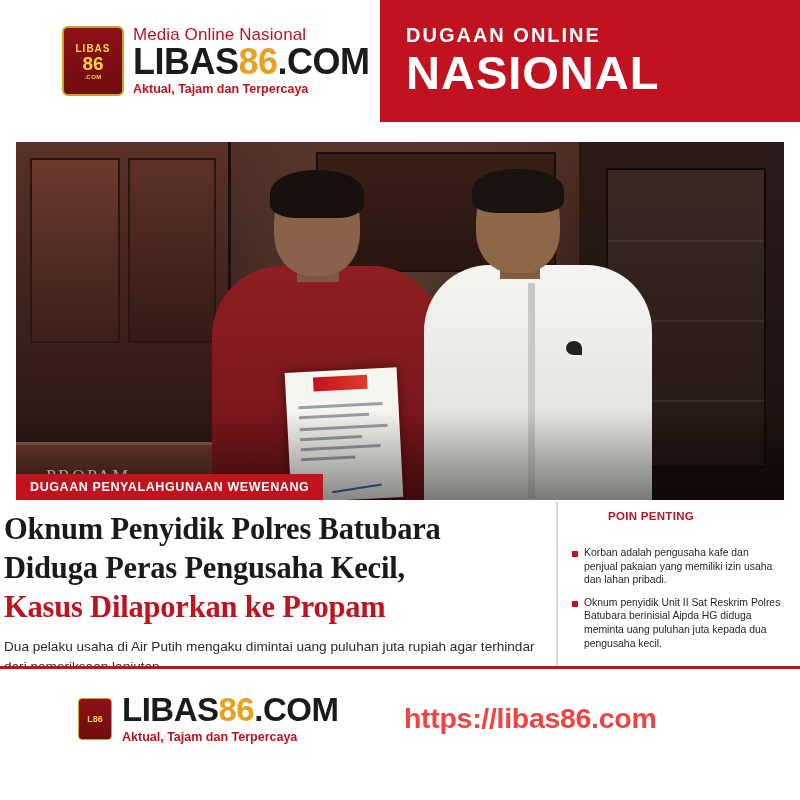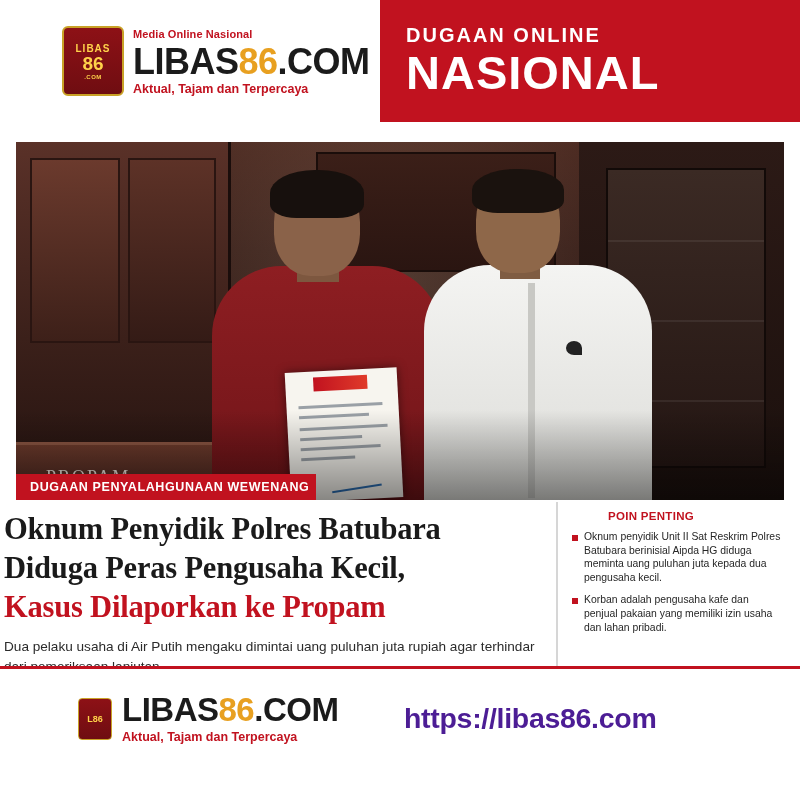--- a/index.html
+++ b/index.html
@@ -62,22 +62,22 @@
     color: #ffd24a;
     letter-spacing: 0.5px;
   }
   .logo-text-block {
     margin-left: 9px;
     display: flex;
     flex-direction: column;
     justify-content: center;
   }
   .tagline-top {
-    font-size: 11px;
-    font-weight: bold;
+    font-size: 17px;
+    font-weight: normal;
     color: #c1121f;
     letter-spacing: 0.1px;
     line-height: 17px;
   }
   .wordmark {
     font-size: 36px;
     font-weight: bold;
     line-height: 38px;
     letter-spacing: -0.5px;
     white-space: nowrap;
@@ -249,21 +249,21 @@
 
   
   .cat-badge {
     position: absolute;
     left: 16px; top: 474px;
     background: #c1121f;
     color: #ffffff;
     font-size: 12.5px;
     font-weight: bold;
     letter-spacing: 0.6px;
-    padding: 6px 7px 6px 14px;
+    padding: 6px 14px 6px 14px;
     z-index: 5;
   }
 
   
   .body-area {
     position: absolute;
     left: 0; top: 502px;
     width: 800px; height: 196px;
     display: flex;
   }
@@ -289,21 +289,21 @@
   .points-col {
     width: 244px;
     border-left: 2px solid #d6d6d6;
     padding: 8px 16px 0 14px;
   }
   .points-title {
     color: #c1121f;
     font-size: 11.5px;
     font-weight: bold;
     letter-spacing: 0.3px;
-    margin-bottom: 8px;
+    margin-bottom: 24px;
     padding-left: 36px;
   }
   .point-item {
     display: flex;
     margin-bottom: 9px;
   }
   .point-bullet {
     width: 6px; height: 6px;
     background: #c1121f;
     margin-top: 5px;
@@ -350,21 +350,21 @@
     white-space: nowrap;
   }
   .footer-wordmark .w-dark { color: #1b1b1b; }
   .footer-wordmark .w-gold { color: #e8a020; }
   .footer-tag {
     font-size: 12.5px; font-weight: bold; color: #c1121f; line-height: 16px; margin-top: 2px;
   }
   .footer-url {
     font-size: 28.5px;
     font-weight: bold;
-    color: #4c1d95;
+    color: #ef4444;
     letter-spacing: -0.3px;
   }
 </style>
 </head>
 <body>
 
 <div class="page">
 
   <div class="header">
     <div class="header-left">
@@ -446,25 +446,25 @@
         <span class="hl-red">Kasus Dilaporkan ke Propam</span>
       </div>
       <div class="subhead">Dua pelaku usaha di Air Putih mengaku dimintai uang puluhan juta rupiah agar terhindar dari pemeriksaan lanjutan.</div>
     </div>
 
     <div class="points-col">
       <div class="points-title">POIN PENTING</div>
 
       <div class="point-item">
         <div class="point-bullet"></div>
-        <div class="point-text">Oknum penyidik Unit II Sat Reskrim Polres Batubara berinisial Aipda HG diduga meminta uang puluhan juta kepada dua pengusaha kecil.</div>
+        <div class="point-text">Korban adalah pengusaha kafe dan penjual pakaian yang memiliki izin usaha dan lahan pribadi.</div>
       </div>
       <div class="point-item">
         <div class="point-bullet"></div>
-        <div class="point-text">Korban adalah pengusaha kafe dan penjual pakaian yang memiliki izin usaha dan lahan pribadi.</div>
+        <div class="point-text">Oknum penyidik Unit II Sat Reskrim Polres Batubara berinisial Aipda HG diduga meminta uang puluhan juta kepada dua pengusaha kecil.</div>
       </div>
     </div>
   </div>
 
   <div class="footer">
     <div class="footer-left">
       <div class="footer-mark">L86</div>
       <div class="footer-text">
         <div class="footer-wordmark">
           <span class="w-dark">LIBAS</span><span class="w-gold">86</span><span class="w-dark">.COM</span>

